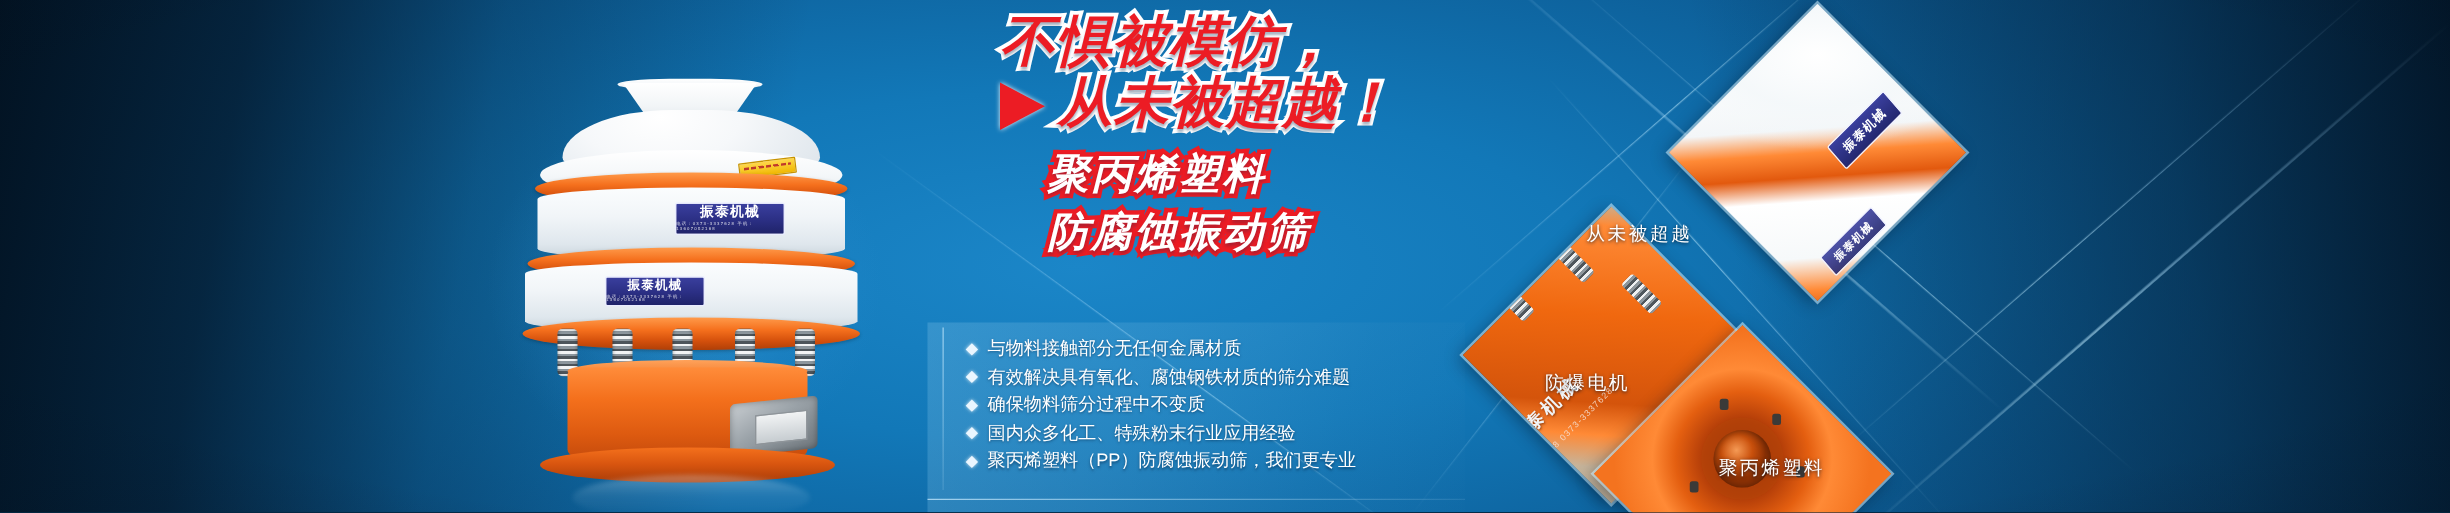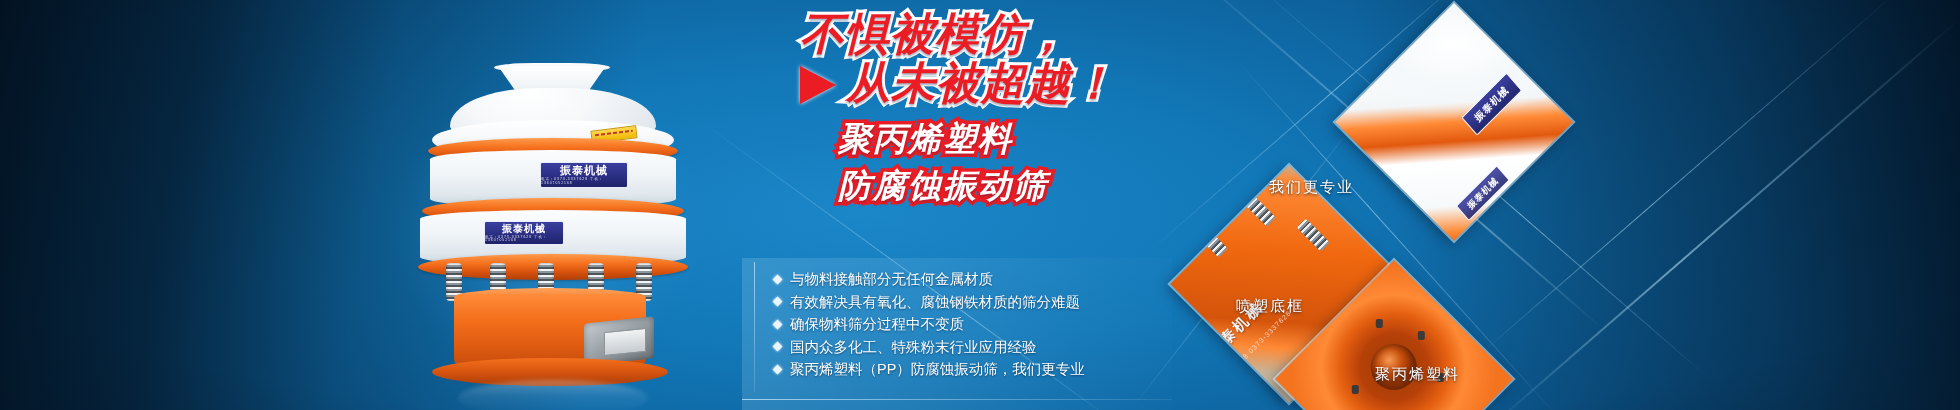--- a/index.html
+++ b/index.html
@@ -395,32 +395,32 @@
       </li>
     </ul>
   </div>
 
   <div class="dia-panel" id="panelA">
     <div class="dia-inner">
       <div class="mini-plate">振泰机械</div>
       <div class="mini-plate2">振泰机械</div>
     </div>
   </div>
-  <div class="cap" id="capA">我们更专业</div>
+  <div class="cap" id="capA">从未被超越</div>
 
   <div class="dia-panel" id="panelB">
     <div class="dia-inner">
       <div class="spr" style="left:22%;top:30%;"></div>
       <div class="spr" style="left:38%;top:20%;"></div>
       <div class="spr" style="left:56%;top:28%;"></div>
       <div class="mini-brand">振泰机械</div>
       <div class="mini-tel">13607052168  0373-3337628</div>
     </div>
   </div>
-  <div class="cap" id="capB">喷塑底框</div>
+  <div class="cap" id="capB">防爆电机</div>
 
   <div class="dia-panel" id="panelC">
     <div class="dia-inner">
       <div class="motor-hub"></div>
       <div class="bolt" style="left:44%;top:30%;"></div>
       <div class="bolt" style="left:58%;top:34%;"></div>
       <div class="bolt" style="left:64%;top:48%;"></div>
       <div class="bolt" style="left:36%;top:52%;"></div>
     </div>
   </div>

